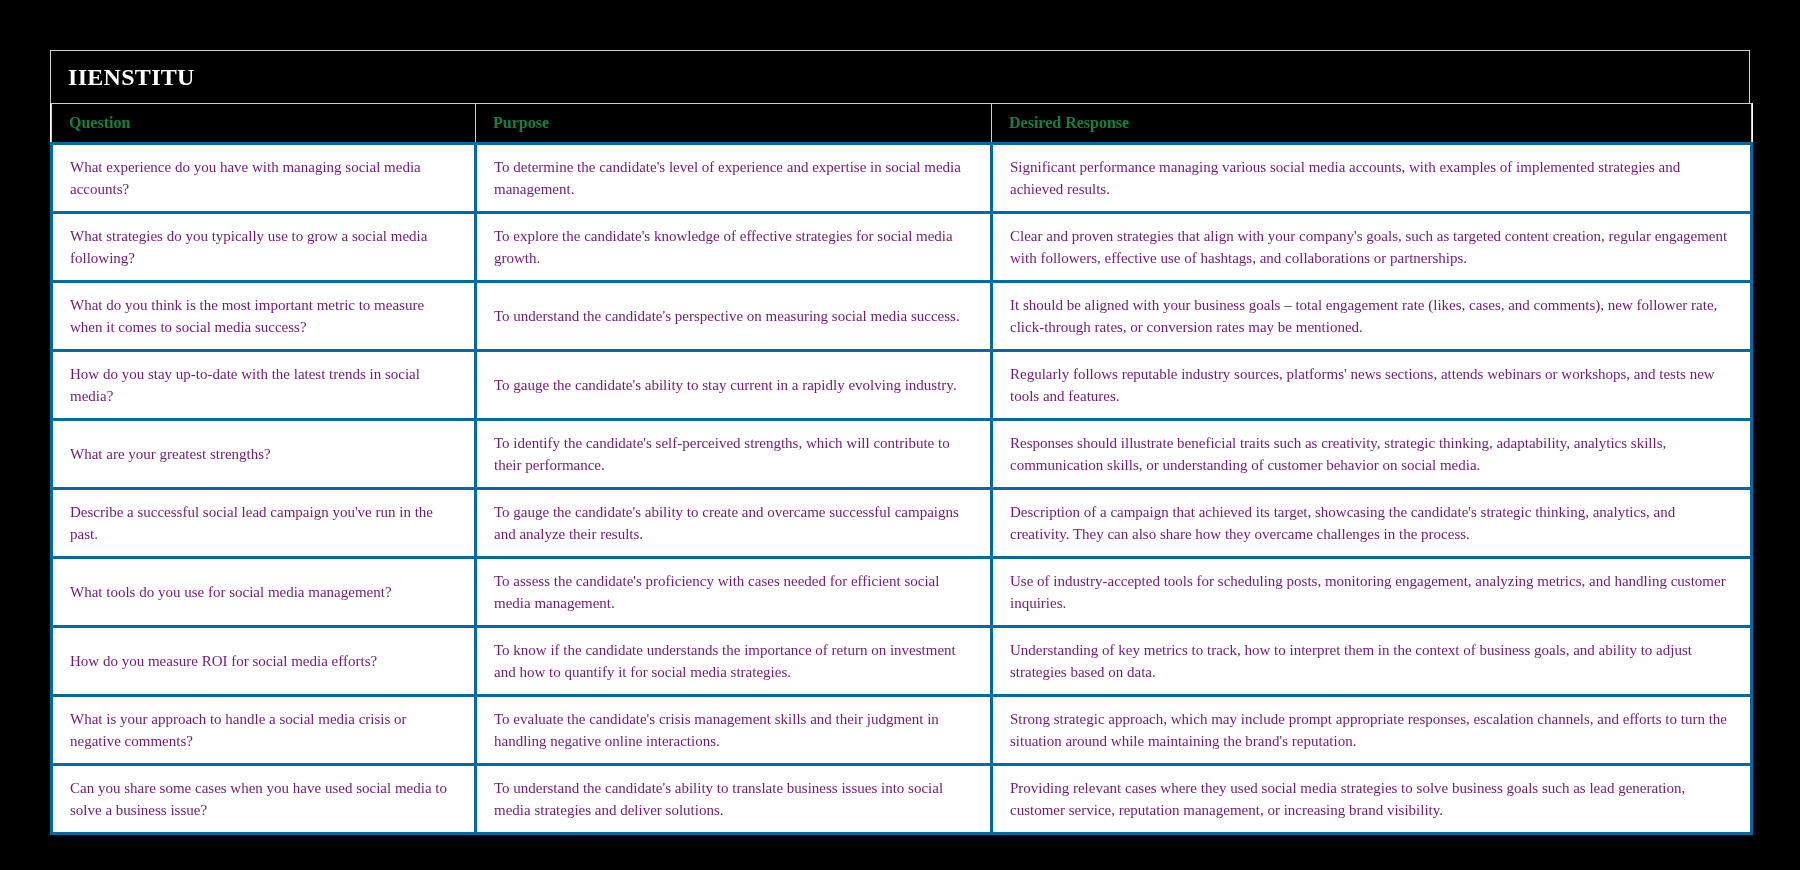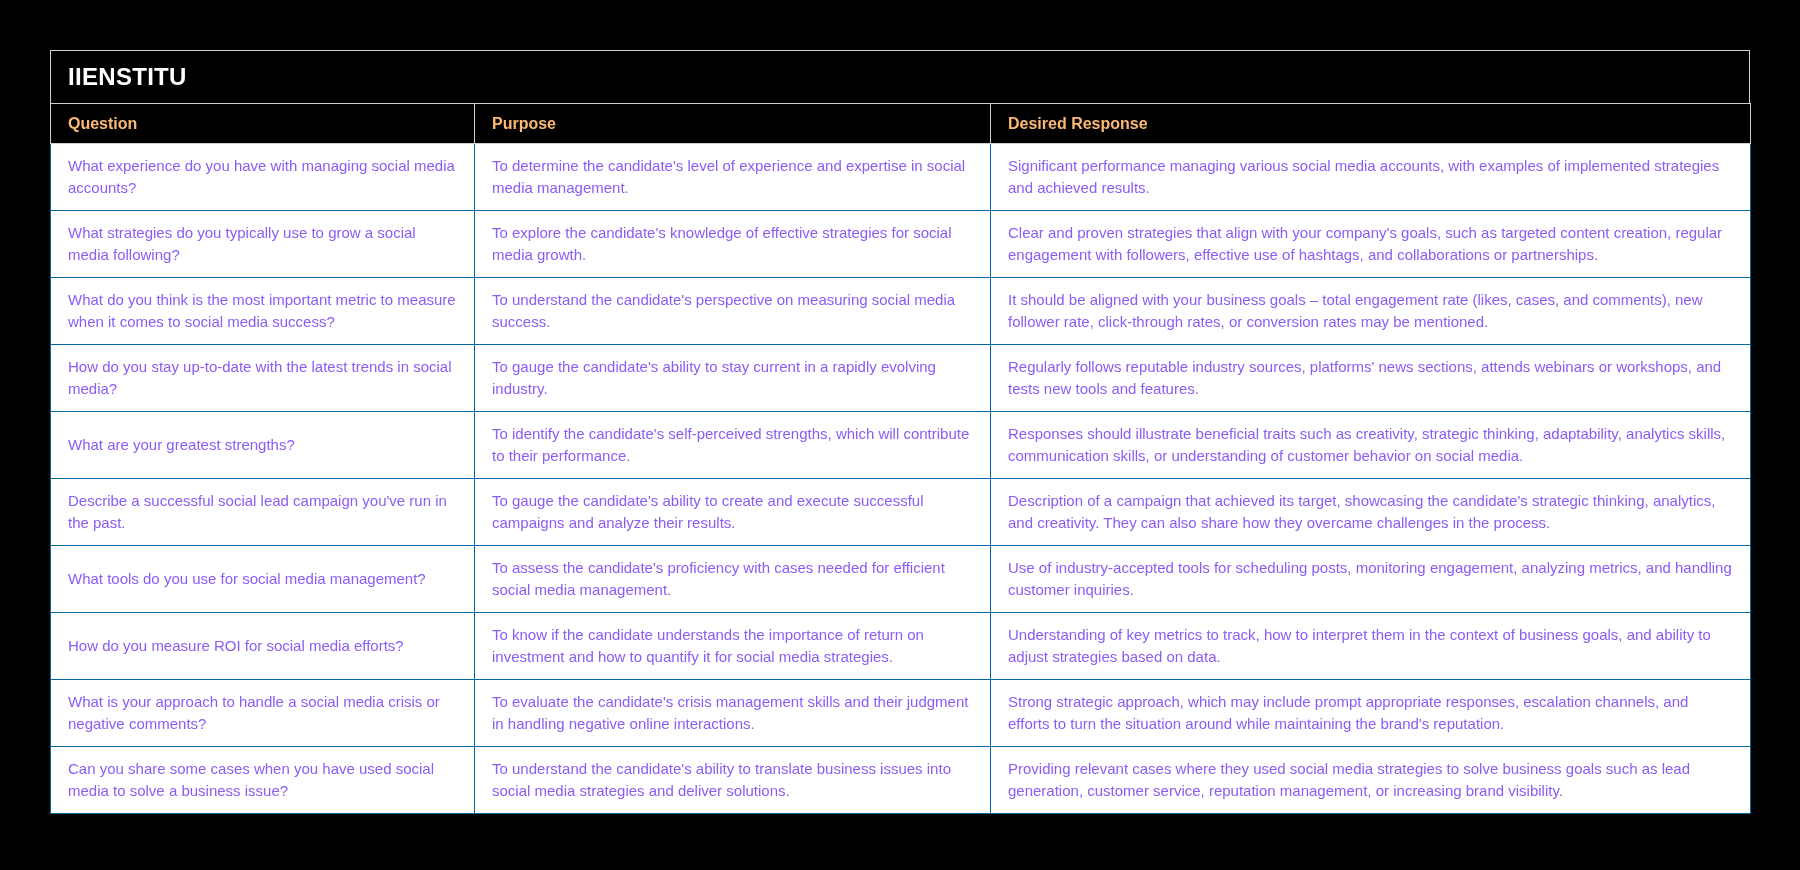--- a/index.html
+++ b/index.html
@@ -5,21 +5,21 @@
   html, body {
     margin: 0;
     padding: 0;
     background: #000000;
   }
   .stage {
     position: relative;
     width: 1800px;
     height: 870px;
     background: #000000;
-    font-family: Liberation Sans, sans-serif;
+    font-family: Liberation Serif, serif;
     overflow: hidden;
   }
   .card {
     position: absolute;
     left: 50px;
     top: 50px;
     width: 1700px;
   }
   .title-bar {
     box-sizing: border-box;
@@ -40,37 +40,37 @@
     border-collapse: collapse;
     table-layout: fixed;
     background: #ffffff;
   }
   col.c1 { width: 424px; }
   col.c2 { width: 516px; }
   col.c3 { width: 760px; }
   table.qa th {
     box-sizing: border-box;
     background: #000000;
-    color: #fdba74;
+    color: #15803d;
     text-align: left;
     vertical-align: middle;
     font-size: 16px;
     font-weight: bold;
     padding: 9px 17px;
     height: 40px;
     border: 1px solid #cfcfcf;
   }
   table.qa td {
     box-sizing: border-box;
     background: #ffffff;
-    color: #8b5cf6;
+    color: #701a75;
     font-size: 15px;
     line-height: 22px;
     padding: 11px 17px;
-    border: 1px solid #0369a1;
+    border: 3px solid #0369a1;
     vertical-align: middle;
     word-wrap: break-word;
   }
 </style>
 </head>
 <body>
 
 <div class="stage">
   <div class="card">
     <div class="title-bar">
@@ -110,21 +110,21 @@
             <td>To gauge the candidate's ability to stay current in a rapidly evolving industry.</td>
             <td>Regularly follows reputable industry sources, platforms' news sections, attends webinars or workshops, and tests new tools and features.</td>
           </tr>
           <tr>
             <td>What are your greatest strengths?</td>
             <td>To identify the candidate's self-perceived strengths, which will contribute to their performance.</td>
             <td>Responses should illustrate beneficial traits such as creativity, strategic thinking, adaptability, analytics skills, communication skills, or understanding of customer behavior on social media.</td>
           </tr>
           <tr>
             <td>Describe a successful social lead campaign you've run in the past.</td>
-            <td>To gauge the candidate's ability to create and execute successful campaigns and analyze their results.</td>
+            <td>To gauge the candidate's ability to create and overcame successful campaigns and analyze their results.</td>
             <td>Description of a campaign that achieved its target, showcasing the candidate's strategic thinking, analytics, and creativity. They can also share how they overcame challenges in the process.</td>
           </tr>
           <tr>
             <td>What tools do you use for social media management?</td>
             <td>To assess the candidate's proficiency with cases needed for efficient social media management.</td>
             <td>Use of industry-accepted tools for scheduling posts, monitoring engagement, analyzing metrics, and handling customer inquiries.</td>
           </tr>
           <tr>
             <td>How do you measure ROI for social media efforts?</td>
             <td>To know if the candidate understands the importance of return on investment and how to quantify it for social media strategies.</td>

